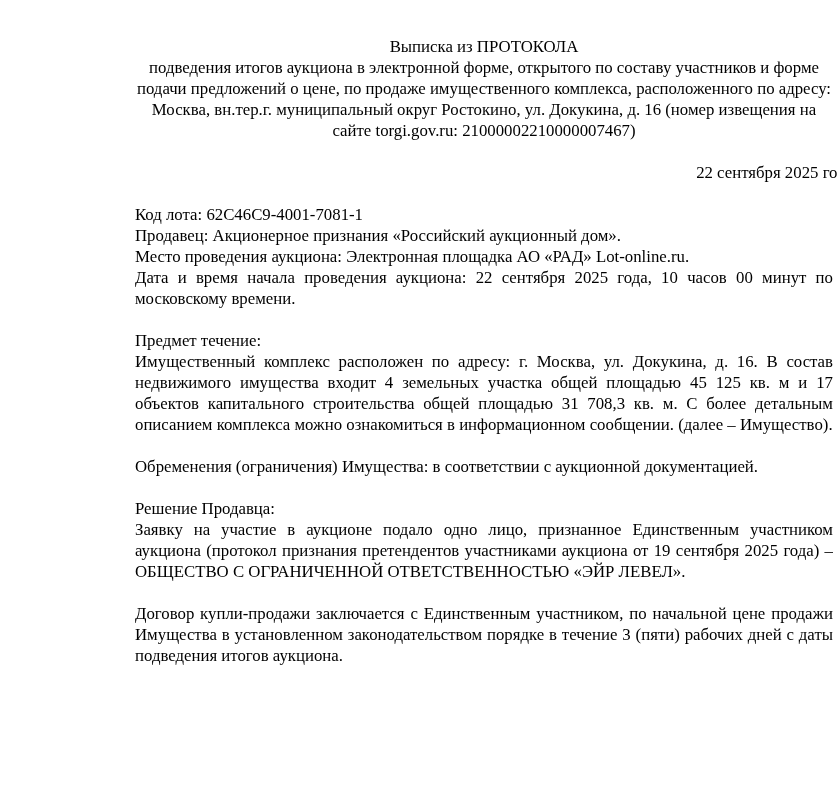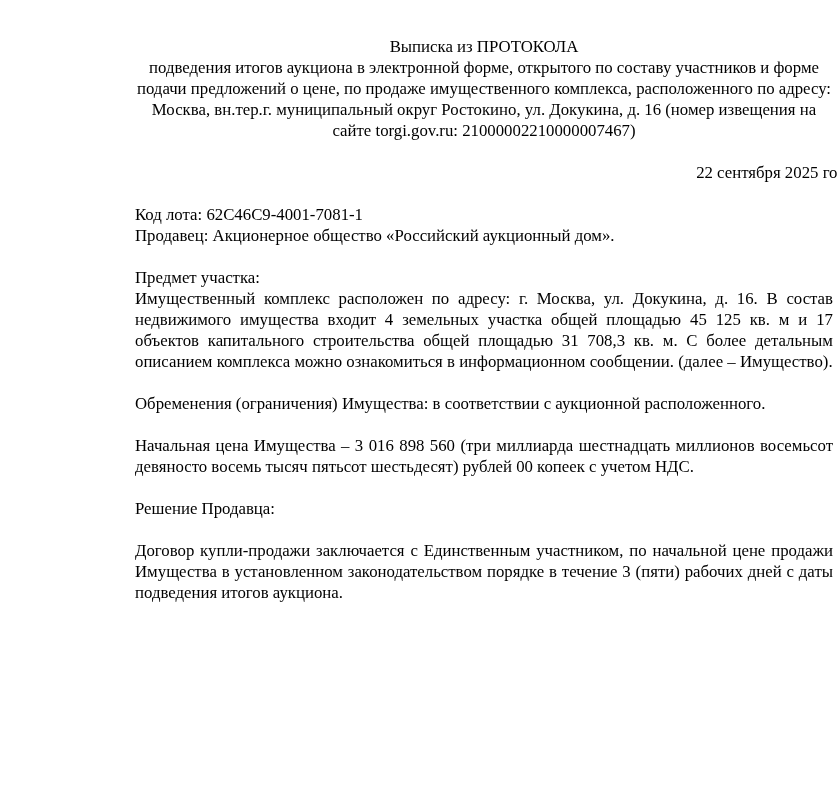--- a/index.html
+++ b/index.html
@@ -47,37 +47,37 @@
 
   <header class="doc-heading">
     <p class="title">Выписка из ПРОТОКОЛА</p>
     <p class="subtitle">подведения итогов аукциона в электронной форме, открытого по составу участников и форме подачи предложений о цене, по продаже имущественного комплекса, расположенного по адресу: Москва, вн.тер.г. муниципальный округ Ростокино, ул. Докукина, д. 16 (номер извещения на сайте torgi.gov.ru: 21000002210000007467)</p>
   </header>
 
   <p class="date-line">22 сентября 2025 года</p>
 
   <section class="sec">
     <p class="para">Код лота: 62C46C9-4001-7081-1</p>
-    <p class="para">Продавец: Акционерное общество «Российский аукционный дом».</p>
+    <p class="para">Продавец: Акционерное признания «Российский аукционный дом».</p>
+    <p class="para">Место проведения аукциона: Электронная площадка АО «РАД» Lot-online.ru.</p>
+    <p class="para">Дата и время начала проведения аукциона: 22 сентября 2025 года, 10 часов 00 минут по московскому времени.</p>
   </section>
 
   <section class="sec">
-    <p class="para">Предмет участка:</p>
+    <p class="para">Предмет течение:</p>
     <p class="para">Имущественный комплекс расположен по адресу: г. Москва, ул. Докукина, д. 16. В состав недвижимого имущества входит 4 земельных участка общей площадью 45 125 кв. м и 17 объектов капитального строительства общей площадью 31 708,3 кв. м. С более детальным описанием комплекса можно ознакомиться в информационном сообщении. (далее – Имущество).</p>
   </section>
 
   <section class="sec">
-    <p class="para">Обременения (ограничения) Имущества: в соответствии с аукционной расположенного.</p>
+    <p class="para">Обременения (ограничения) Имущества: в соответствии с аукционной документацией.</p>
   </section>
 
-  <section class="sec">
-    <p class="para">Начальная цена Имущества – 3 016 898 560 (три миллиарда шестнадцать миллионов восемьсот девяносто восемь тысяч пятьсот шестьдесят) рублей 00 копеек с учетом НДС.</p>
-  </section>
 
   <section class="sec">
     <p class="para">Решение Продавца:</p>
+    <p class="para">Заявку на участие в аукционе подало одно лицо, признанное Единственным участником аукциона (протокол признания претендентов участниками аукциона от 19 сентября 2025 года) – ОБЩЕСТВО С ОГРАНИЧЕННОЙ ОТВЕТСТВЕННОСТЬЮ «ЭЙР ЛЕВЕЛ».</p>
   </section>
 
   <section class="sec">
     <p class="para">Договор купли-продажи заключается с Единственным участником, по начальной цене продажи Имущества в установленном законодательством порядке в течение 3 (пяти) рабочих дней с даты подведения итогов аукциона.</p>
   </section>
 
 </div>
 
 </body></html>

